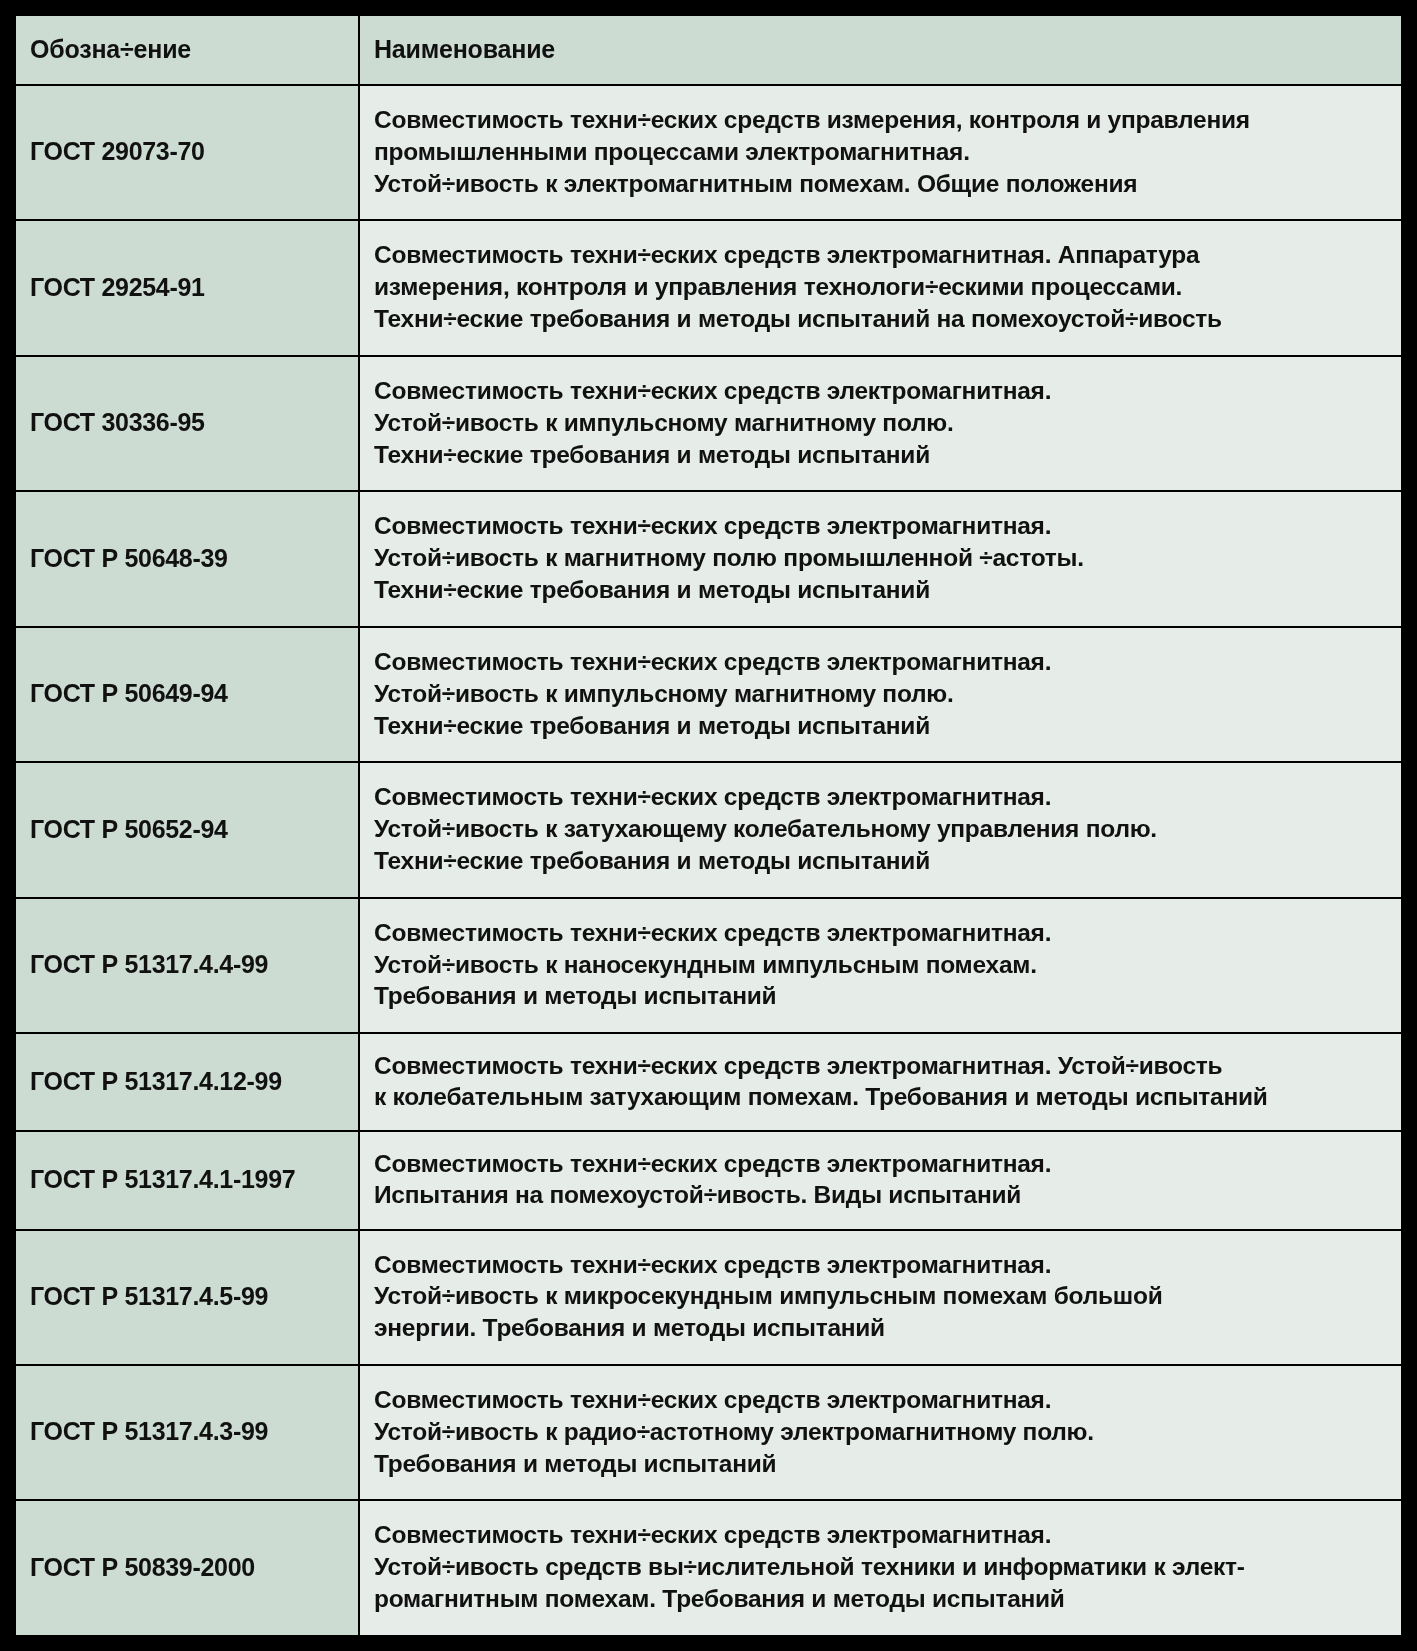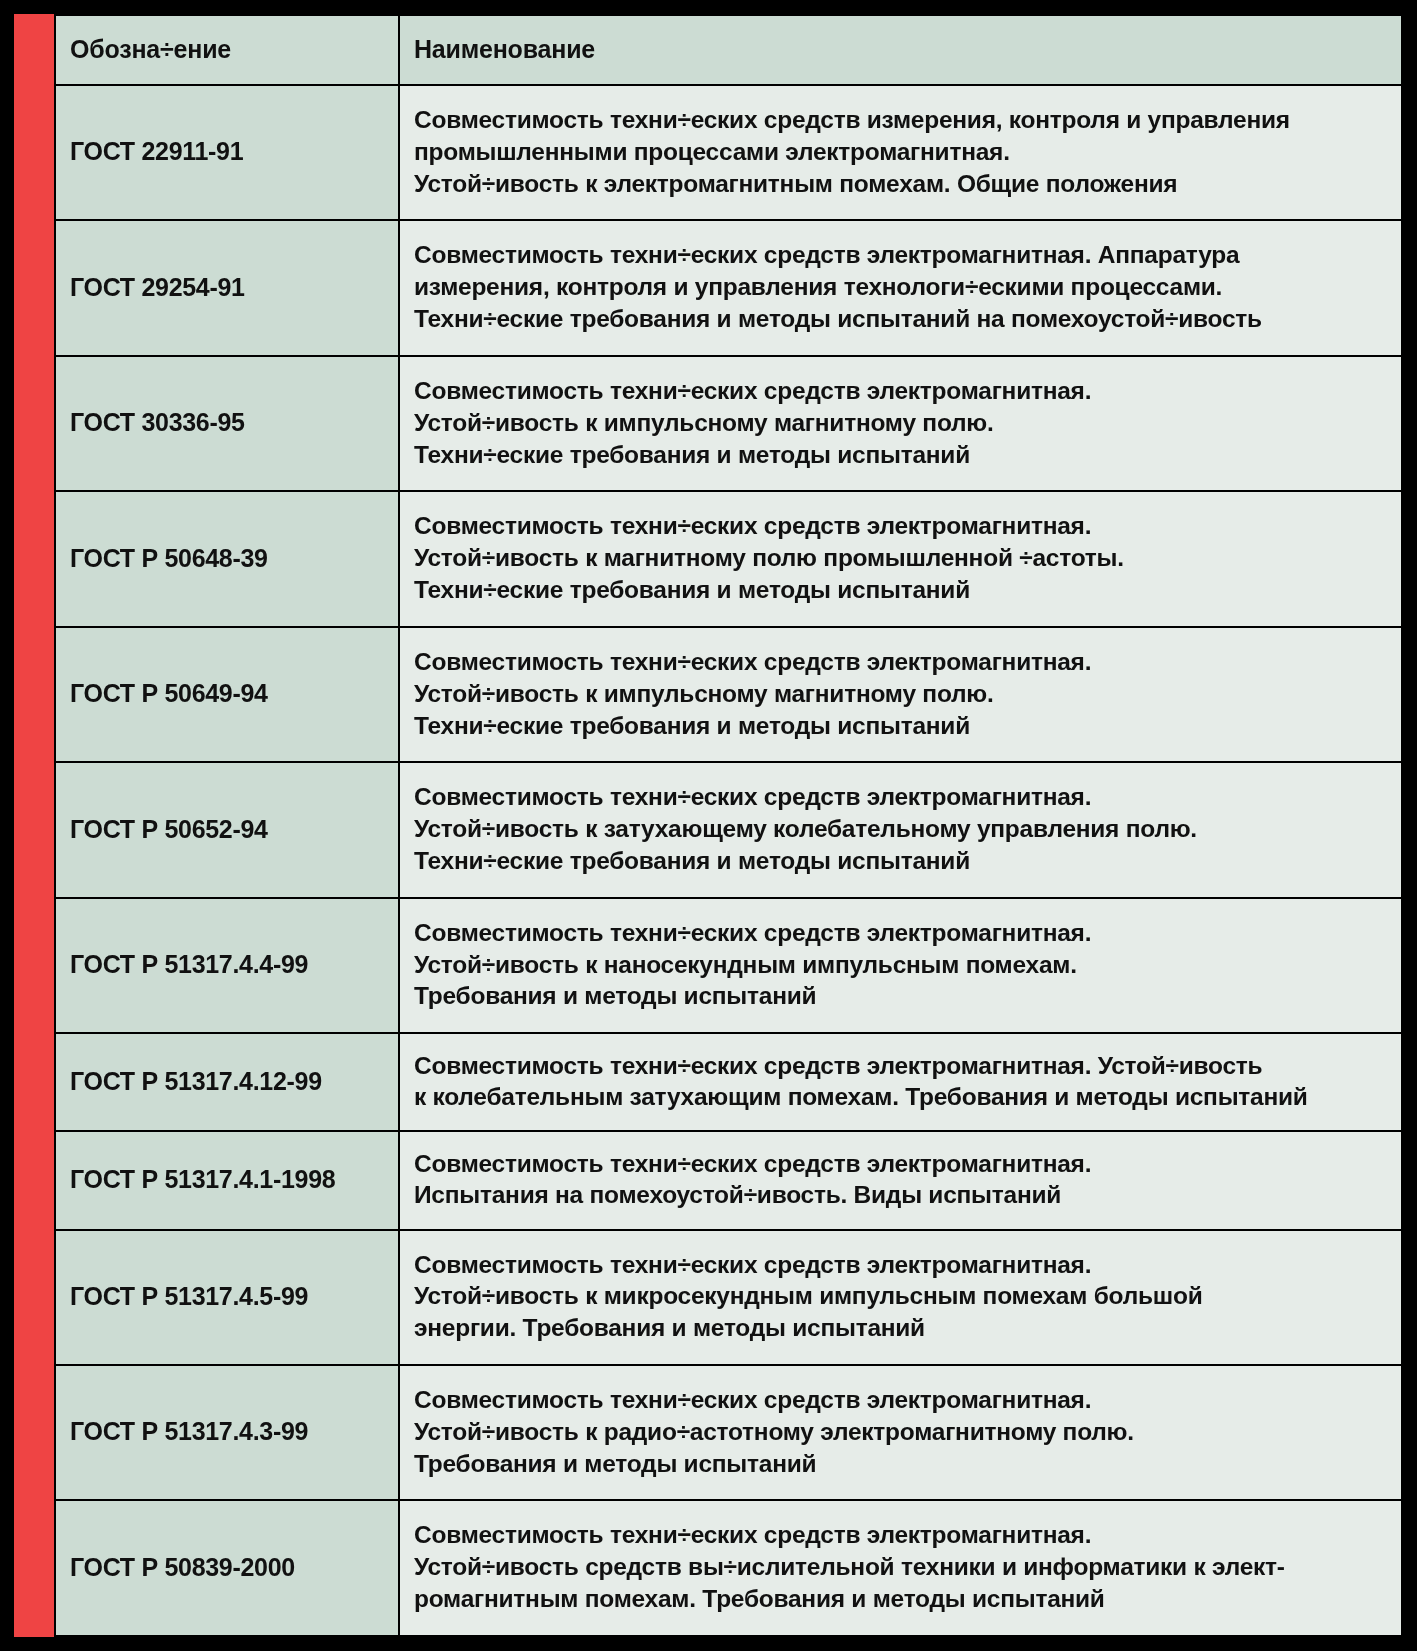--- a/index.html
+++ b/index.html
@@ -13,22 +13,21 @@
     height: 1651px;
     overflow: hidden;
     font-family: "Liberation Sans", "DejaVu Sans", sans-serif;
   }
 
   .table-frame {
     box-sizing: border-box;
     width: 1417px;
     height: 1651px;
     border: 14px solid #000000;
-    background: #ef4444;
-    padding-left: 40px;
+    background: #84cc16;
   }
 
   table.std-table {
     width: 100%;
     height: 100%;
     border-collapse: collapse;
     table-layout: fixed;
   }
 
   col.col-desig { width: 344px; }
@@ -86,21 +85,21 @@
       <col class="col-name">
     </colgroup>
     <thead>
       <tr class="head-row">
         <th>Обозна÷ение</th>
         <th>Наименование</th>
       </tr>
     </thead>
     <tbody id="table-body">
         <tr>
-          <td class="desig">ГОСТ 22911-91</td>
+          <td class="desig">ГОСТ 29073-70</td>
           <td class="name">
             <span class="line">Совместимость техни÷еских средств измерения, контроля и управления</span>
             <span class="line">промышленными процессами электромагнитная.</span>
             <span class="line">Устой÷ивость к электромагнитным помехам. Общие положения</span>
           </td>
         </tr>
         <tr>
           <td class="desig">ГОСТ 29254-91</td>
           <td class="name">
             <span class="line">Совместимость техни÷еских средств электромагнитная. Аппаратура</span>
@@ -149,21 +148,21 @@
           </td>
         </tr>
         <tr>
           <td class="desig">ГОСТ Р 51317.4.12-99</td>
           <td class="name">
             <span class="line">Совместимость техни÷еских средств электромагнитная. Устой÷ивость</span>
             <span class="line">к колебательным затухающим помехам. Требования и методы испытаний</span>
           </td>
         </tr>
         <tr>
-          <td class="desig">ГОСТ Р 51317.4.1-1998</td>
+          <td class="desig">ГОСТ Р 51317.4.1-1997</td>
           <td class="name">
             <span class="line">Совместимость техни÷еских средств электромагнитная.</span>
             <span class="line">Испытания на помехоустой÷ивость. Виды испытаний</span>
           </td>
         </tr>
         <tr>
           <td class="desig">ГОСТ Р 51317.4.5-99</td>
           <td class="name">
             <span class="line">Совместимость техни÷еских средств электромагнитная.</span>
             <span class="line">Устой÷ивость к микросекундным импульсным помехам большой</span>

